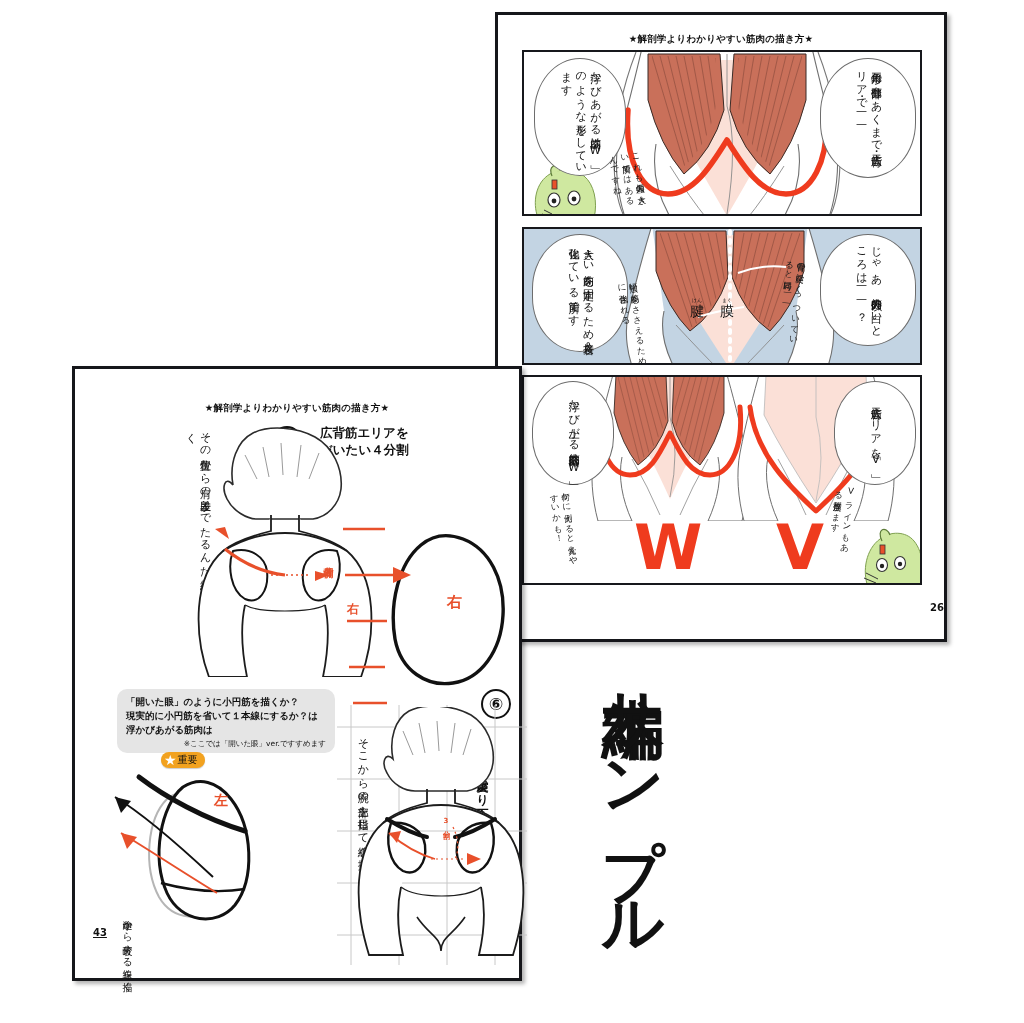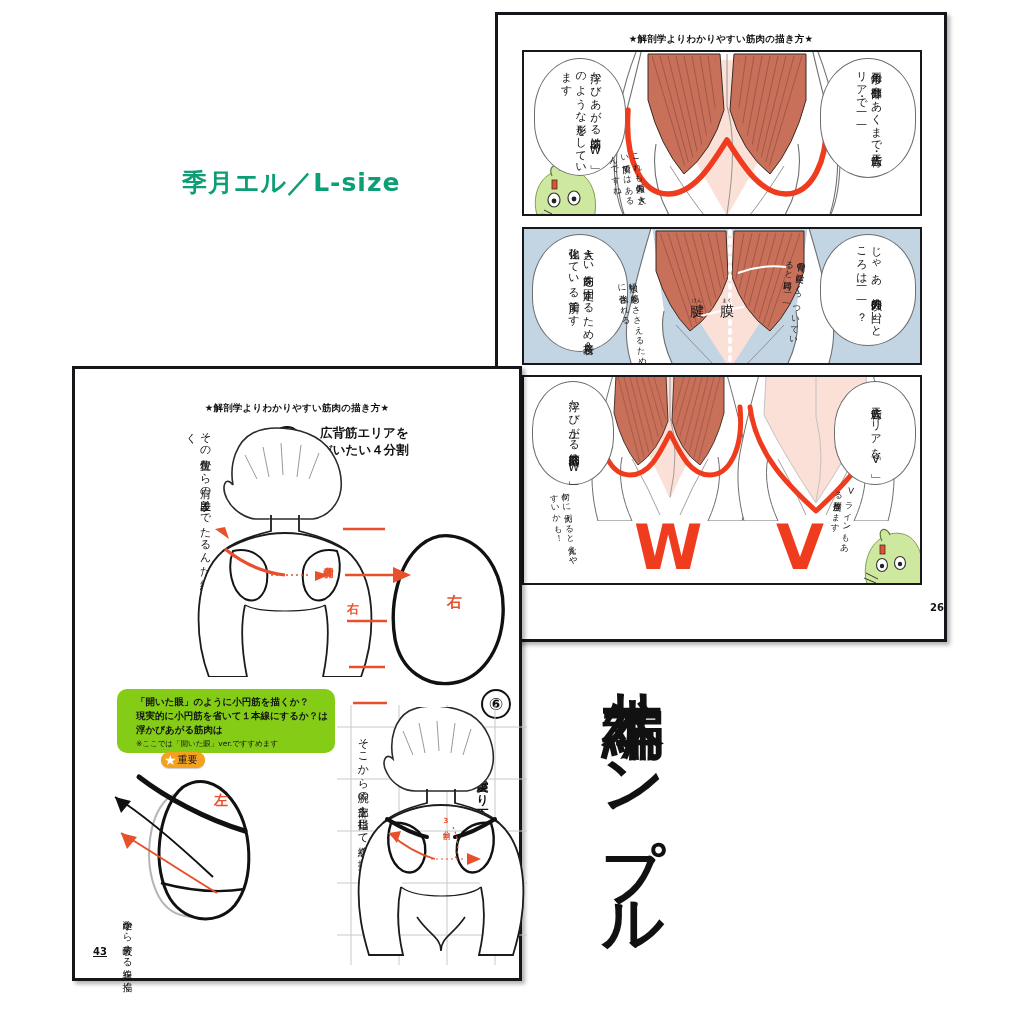--- a/index.html
+++ b/index.html
@@ -108,45 +108,44 @@
     font-weight:500;
   }
   .red-label{
     position:absolute;color:#e8502b;font-size:10px;font-weight:bold;
     writing-mode:vertical-rl;text-orientation:upright;letter-spacing:.5px;
   }
   .red-label.h{writing-mode:horizontal-tb;}
 
   
   .callout{
-    position:absolute;background:#84cc16;border-radius:10px;
-    padding:6px 19px;box-sizing:border-box;
+    position:absolute;background:#e5e5e5;border-radius:10px;
+    padding:6px 9px;box-sizing:border-box;
   }
   .callout .l1,.callout .l2,.callout .l3{
     font-size:9.5px;color:#111;line-height:1.45;font-weight:bold;white-space:nowrap;
   }
   .callout .fine{
-    font-size:7.5px;color:#111;text-align:left;margin-top:3px;white-space:nowrap;
+    font-size:7.5px;color:#111;text-align:right;margin-top:3px;white-space:nowrap;
   }
   .imp-badge{
     position:absolute;display:flex;align-items:center;gap:1px;
     background:#f2a21f;border-radius:9px;padding:1px 7px 1px 3px;
     box-shadow:0 1px 1px rgba(0,0,0,.2);
   }
   .imp-badge .star{color:#fff;font-size:14px;line-height:1;}
   .imp-badge .t{color:#111;font-size:10px;font-weight:normal;line-height:1;}
 
   .grid-bg{position:absolute;}
 </style>
 </head>
 <body>
 
 <div class="canvas">
 
-  <div class="product-title">季月エル／L-size</div>
 
   <div class="sample-label">本編サンプル</div>
 
   <div class="page-frame" id="page-26">
     <div class="page-inner">
 
       <div class="chapter-head" style="top:18px;">★解剖学よりわかりやすい筋肉の描き方★</div>
 
       <div class="panel" style="left:24px;top:35px;width:400px;height:166px;">
 
@@ -536,17 +535,17 @@
             <path d="M106 120 C112 132 112 144 108 152" fill="none"></path>
           </g>
           <path d="M120 146 L134 152 L120 158 Z" fill="#e8502b"></path>
 
           <path d="M54 180 C70 192 120 192 134 180" fill="none" stroke="#1c1c1c" stroke-width="1.2"></path>
           <path d="M70 210 C82 228 94 230 94 244 C94 230 106 228 118 210" fill="none" stroke="#1c1c1c" stroke-width="1.6"></path>
         </svg>
       </div>
       <div class="red-label" style="left:366px;top:448px;height:30px;font-size:7px;">3分割</div>
 
-      <div class="page-num" style="left:18px;right:auto;bottom:21px;text-align:left;text-decoration:underline;">43</div>
+      <div class="page-num" style="left:18px;right:auto;bottom:40px;text-align:left;text-decoration:underline;">43</div>
     </div>
   </div>
 
 </div>
 
 </body></html>

